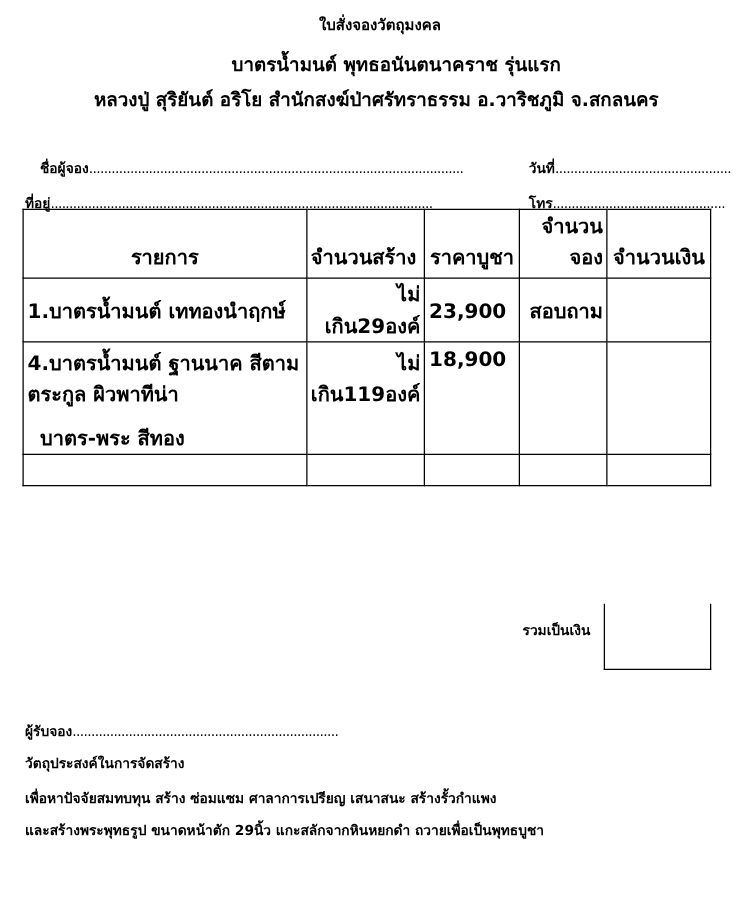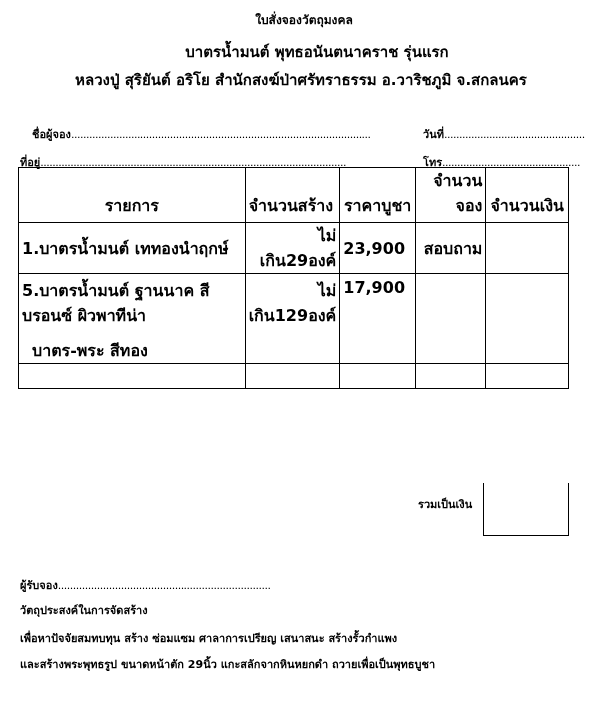--- a/index.html
+++ b/index.html
@@ -71,25 +71,25 @@
   <tbody>
     <tr class="single">
       <td><span>1.บาตรน้ำมนต์ เททองนำฤกษ์</span></td>
       <td class="center qty">ไม่เกิน29องค์</td>
       <td class="right num">23,900</td>
       <td class="center">สอบถาม</td>
       <td></td>
     </tr>
     <tr class="double">
       <td>
-        <span class="line1">5.บาตรน้ำมนต์ ฐานนาค สีบรอนซ์ ผิวพาทีน่า</span>
+        <span class="line1">4.บาตรน้ำมนต์ ฐานนาค สีตามตระกูล ผิวพาทีน่า</span>
         <span class="line2">บาตร-พระ สีทอง</span>
       </td>
-      <td class="center qty">ไม่เกิน129องค์</td>
-      <td class="right num">17,900</td>
+      <td class="center qty">ไม่เกิน119องค์</td>
+      <td class="right num">18,900</td>
       <td class="center"></td>
       <td></td>
     </tr>
     <tr class="blank">
       <td></td>
       <td></td>
       <td></td>
       <td></td>
       <td></td>
     </tr>

